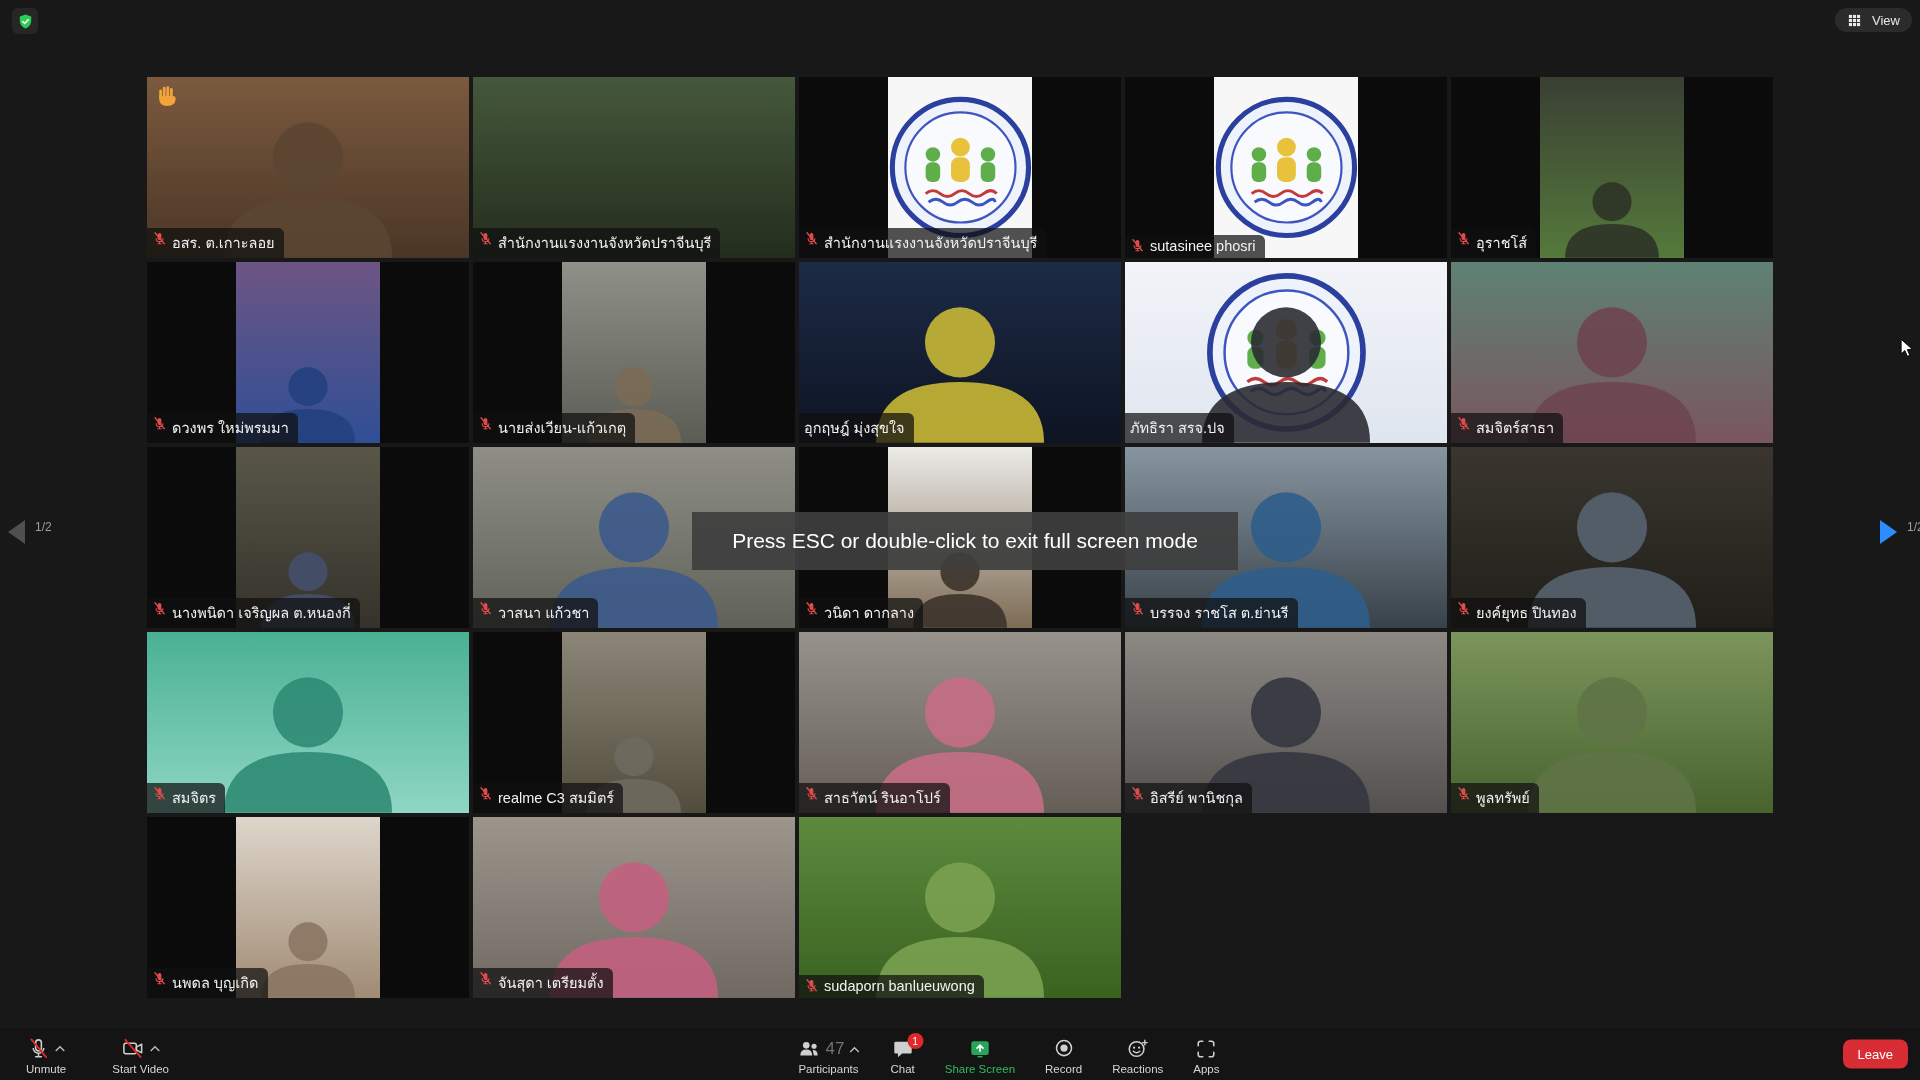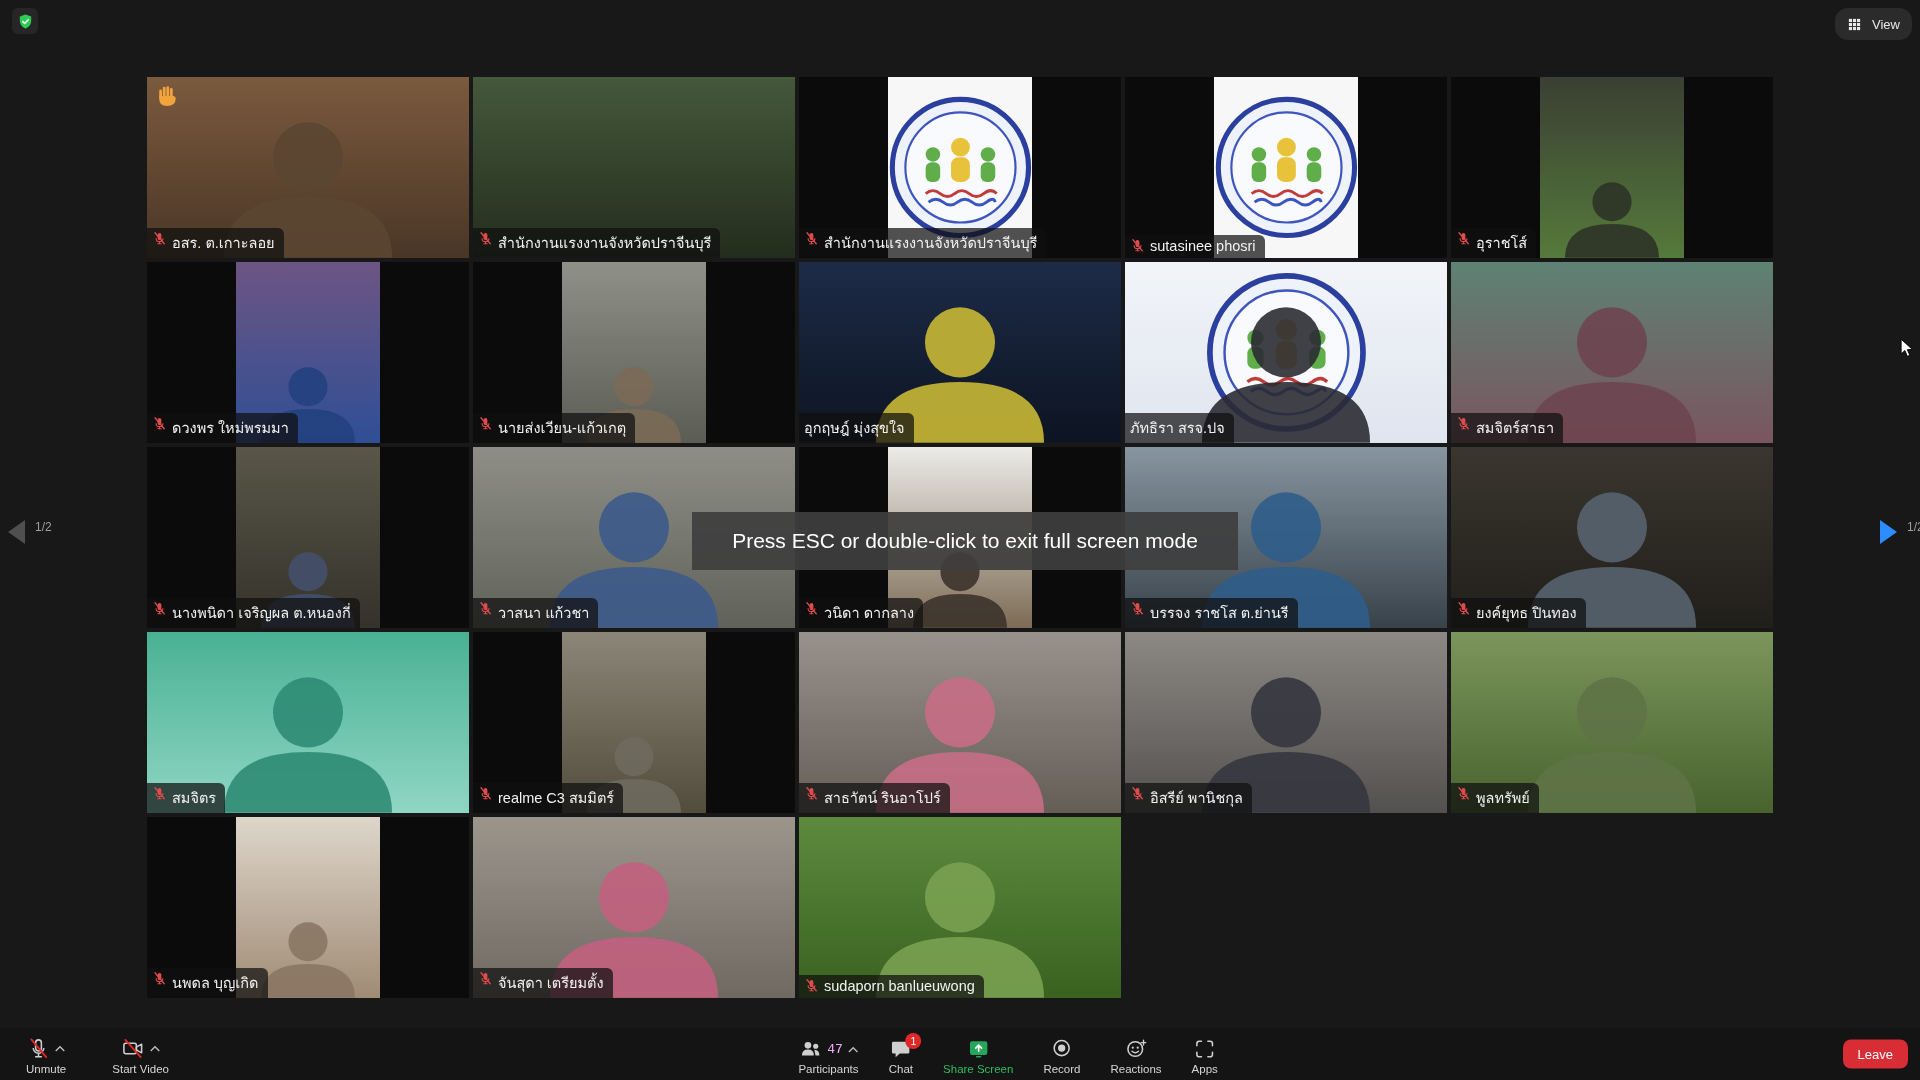--- a/index.html
+++ b/index.html
@@ -1,21 +1,21 @@
 <!DOCTYPE html>
 <html><head>
 <meta charset="utf-8">
 <style>
   * { box-sizing: border-box; margin: 0; padding: 0; }
   html,body { width:1920px; height:1080px; overflow:hidden; }
   body { background:#181818; font-family:"Liberation Sans",sans-serif; position:relative; color:#e8e8e8; }
 
   
   .security-badge { position:absolute; left:12px; top:8px; width:26px; height:26px; background:#262626; border-radius:6px; display:flex; align-items:center; justify-content:center; cursor:pointer; }
-  .view-btn { position:absolute; right:8px; top:8px; height:32px; background:#2b2b2b; border:none; border-radius:13px; color:#e8e8e8; font-size:13px; display:flex; align-items:center; gap:10px; padding:0 12px; cursor:pointer; font-family:inherit; }
+  .view-btn { position:absolute; right:8px; top:8px; height:24px; background:#2b2b2b; border:none; border-radius:13px; color:#e8e8e8; font-size:13px; display:flex; align-items:center; gap:10px; padding:0 12px; cursor:pointer; font-family:inherit; }
 
   
   .gallery { position:absolute; left:147px; top:77px; display:grid; grid-template-columns:repeat(5,322px); grid-auto-rows:181px; gap:4px; }
   .tile { position:relative; background:#0b0b0b; overflow:hidden; cursor:pointer; }
   .tile.active { outline:2px solid #d5d75a; outline-offset:-2px; z-index:2; }
   .video { position:absolute; top:0; bottom:0; left:0; right:0; }
   .video.portrait { left:27.5%; right:auto; width:45%; }
   .video.logo { left:27.5%; right:auto; width:45%; background:#f7f7f7; display:flex; align-items:center; justify-content:center; }
   .video.emblem { background:linear-gradient(180deg,#f2f4f8,#dfe5ef); display:flex; align-items:center; justify-content:center; }
   .emblem-svg { height:90%; }
@@ -36,21 +36,21 @@
   .page-ind { font-size:12px; color:#9f9f9f; }
 
   
   .toolbar { position:absolute; left:0; right:0; bottom:0; height:52px; background:#141414; display:flex; align-items:stretch; z-index:10; }
   .tb-left { display:flex; align-items:stretch; padding-left:16px; gap:26px; }
   .tb-center { position:absolute; left:calc(50% + 48px); transform:translateX(-50%); height:100%; display:flex; align-items:stretch; gap:10px; }
   .tb-btn { display:flex; flex-direction:column; align-items:center; justify-content:flex-end; padding:4px 10px 5px; cursor:pointer; position:relative; }
   .tb-label { font-size:11.5px; color:#d6d6d6; margin-top:3px; white-space:nowrap; }
   .tb-label.green { color:#2fbd5f; }
   .icon-row { display:flex; align-items:center; gap:4px; position:relative; }
-  .count { font-size:13px; color:#f0abfc;font-family:Liberation Mono, monospace; }
+  .count { font-size:17px; color:#737373; }
   .chev-svg { width:12px; height:9px; cursor:pointer; }
   .chat-badge { position:absolute; top:-5px; right:-9px; min-width:16px; height:16px; border-radius:8px; background:#e02828; color:#fff; font-size:10.5px; display:flex; align-items:center; justify-content:center; padding:0 4px; }
   .leave-btn { position:absolute; right:12px; top:50%; transform:translateY(-50%); background:#d92d35; color:#fff; border:none; border-radius:8px; font-size:13px; padding:7px 15px; cursor:pointer; font-family:inherit; }
 
   .cursor { position:absolute; left:1898px; top:338px; z-index:50; pointer-events:none; }
 </style>
 </head>
 <body>
 
 <div class="security-badge">

